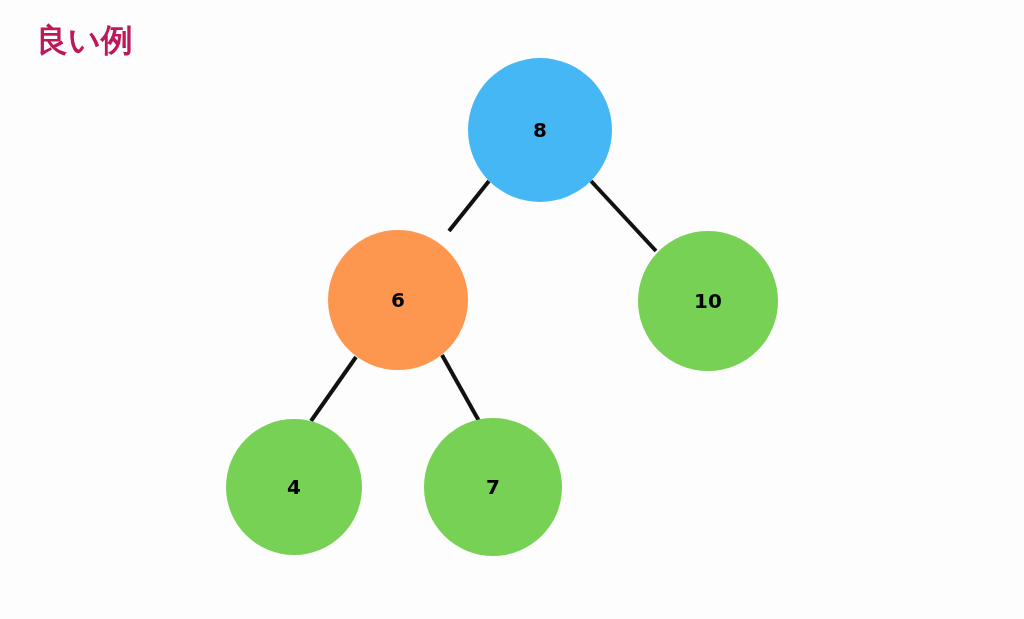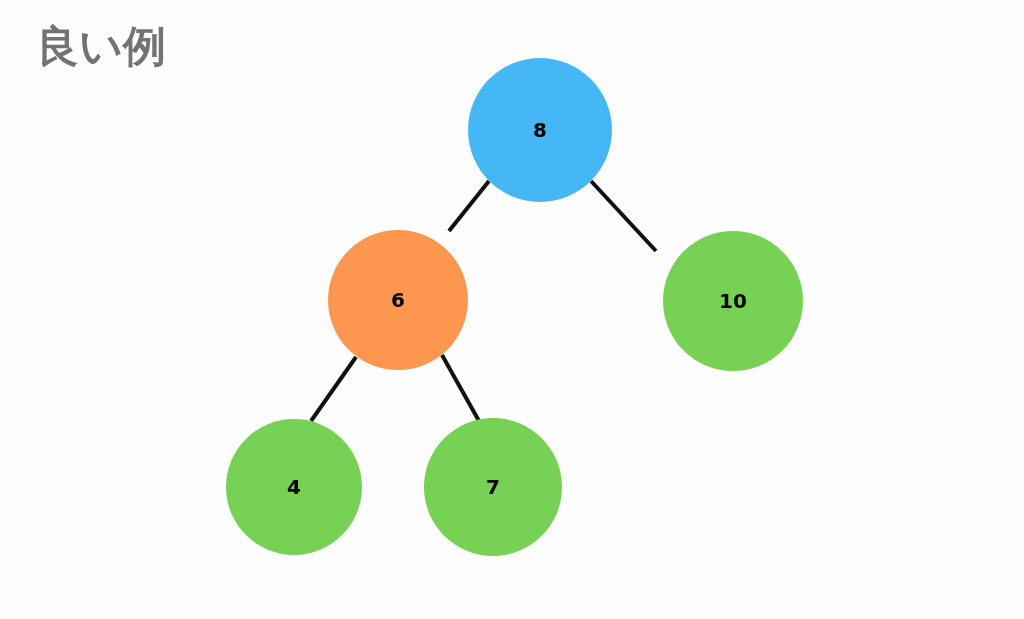--- a/index.html
+++ b/index.html
@@ -18,23 +18,23 @@
   #diagram-root {
     position: relative;
     width: 1024px;
     height: 619px;
     background: #fdfdfd;
   }
   .page-title {
     position: absolute;
     left: 36px;
     top: 22px;
-    font-size: 43px;
+    font-size: 32px;
     font-weight: bold;
-    color: #737373;
+    color: #be185d;
     line-height: 1.15;
     letter-spacing: 0px;
     white-space: nowrap;
     font-family: "DejaVu Sans", "Liberation Sans", sans-serif;
   }
   #tree-canvas {
     position: absolute;
     left: 0;
     top: 0;
     width: 1024px;
@@ -76,21 +76,21 @@
       <line x1="442" y1="355" x2="479" y2="421" class="edge-line" stroke="#111111" stroke-width="4"></line>
     </svg>
 
   <div id="nodes-layer">
       <div class="tree-node" style="left: 468px; top: 58px; width: 144px; height: 144px; background: rgb(69, 183, 245);">
         <span class="node-label">8</span>
       </div>
       <div class="tree-node" style="left: 328px; top: 230px; width: 140px; height: 140px; background: rgb(253, 151, 80);">
         <span class="node-label">6</span>
       </div>
-      <div class="tree-node" style="left: 663px; top: 231px; width: 140px; height: 140px; background: rgb(118, 209, 85);">
+      <div class="tree-node" style="left: 638px; top: 231px; width: 140px; height: 140px; background: rgb(118, 209, 85);">
         <span class="node-label">10</span>
       </div>
       <div class="tree-node" style="left: 226px; top: 419px; width: 136px; height: 136px; background: rgb(118, 209, 85);">
         <span class="node-label">4</span>
       </div>
       <div class="tree-node" style="left: 424px; top: 418px; width: 138px; height: 138px; background: rgb(118, 209, 85);">
         <span class="node-label">7</span>
       </div>
     </div>
 

